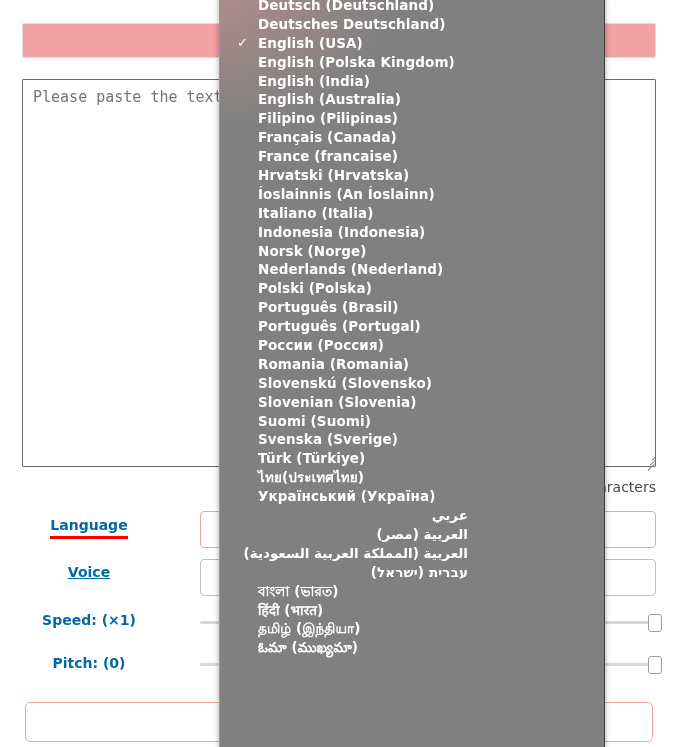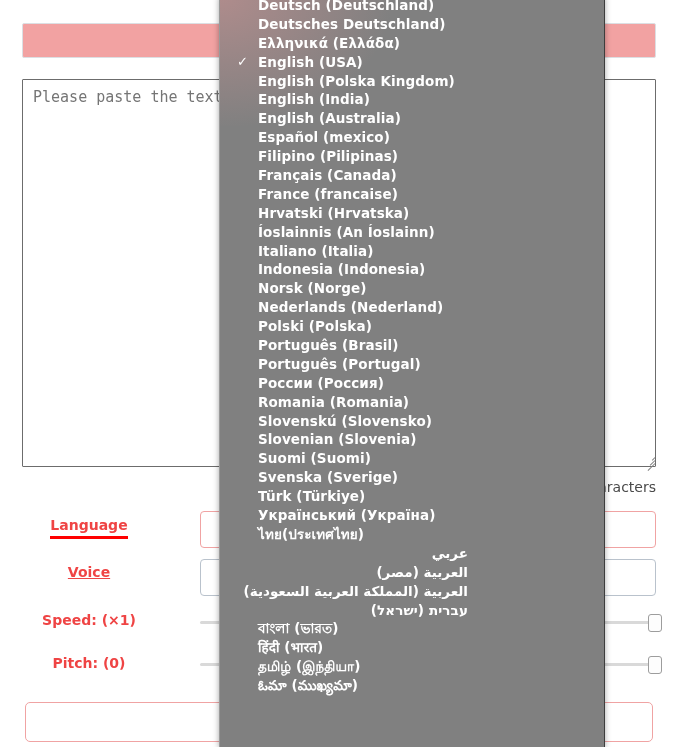--- a/index.html
+++ b/index.html
@@ -97,21 +97,21 @@
   }
 
   
   .ctl-label {
     position: absolute;
     left: 0;
     width: 178px;
     text-align: center;
     font-size: 14px;
     font-weight: bold;
-    color: #ef4444;
+    color: #0369a1;
   }
   .ctl-label.lang {
     top: 517px;
     border-bottom: 3px solid #ff0000;
     width: 78px;
     left: 50px;
     padding-bottom: 3px;
   }
   .ctl-label.voice  { top: 564px; text-decoration: underline; }
   .ctl-label.speed  { top: 612px; }
@@ -273,47 +273,45 @@
     <div class="slider-thumb"></div>
   </div>
 
   <div class="output-box"></div>
 </div>
 
 <div id="dropdown">
   <ul class="dd-list" id="dd-list">
       <li class="dd-item"><span>Deutsch (Deutschland)</span></li>
       <li class="dd-item"><span>Deutsches Deutschland)</span></li>
-      <li class="dd-item"><span>Ελληνικά (Ελλάδα)</span></li>
       <li class="dd-item"><span class="tick">✓</span><span>English (USA)</span></li>
       <li class="dd-item"><span>English (Polska Kingdom)</span></li>
       <li class="dd-item"><span>English (India)</span></li>
       <li class="dd-item"><span>English (Australia)</span></li>
-      <li class="dd-item"><span>Español (mexico)</span></li>
       <li class="dd-item"><span>Filipino (Pilipinas)</span></li>
       <li class="dd-item"><span>Français (Canada)</span></li>
       <li class="dd-item"><span>France (francaise)</span></li>
       <li class="dd-item"><span>Hrvatski (Hrvatska)</span></li>
       <li class="dd-item"><span>Íoslainnis (An Íoslainn)</span></li>
       <li class="dd-item"><span>Italiano (Italia)</span></li>
       <li class="dd-item"><span>Indonesia (Indonesia)</span></li>
       <li class="dd-item"><span>Norsk (Norge)</span></li>
       <li class="dd-item"><span>Nederlands (Nederland)</span></li>
       <li class="dd-item"><span>Polski (Polska)</span></li>
       <li class="dd-item"><span>Português (Brasil)</span></li>
       <li class="dd-item"><span>Português (Portugal)</span></li>
       <li class="dd-item"><span>России (Россия)</span></li>
       <li class="dd-item"><span>Romania (Romania)</span></li>
       <li class="dd-item"><span>Slovenskú (Slovensko)</span></li>
       <li class="dd-item"><span>Slovenian (Slovenia)</span></li>
       <li class="dd-item"><span>Suomi (Suomi)</span></li>
       <li class="dd-item"><span>Svenska (Sverige)</span></li>
       <li class="dd-item"><span>Türk (Türkiye)</span></li>
+      <li class="dd-item"><span>ไทย(ประเทศไทย)</span></li>
       <li class="dd-item"><span>Український (Україна)</span></li>
-      <li class="dd-item"><span>ไทย(ประเทศไทย)</span></li>
       <li class="dd-item rtl"><span>عربي</span></li>
       <li class="dd-item rtl"><span>العربية (مصر)</span></li>
       <li class="dd-item rtl"><span>العربية (المملكة العربية السعودية)</span></li>
       <li class="dd-item rtl"><span>עברית (ישראל)</span></li>
       <li class="dd-item"><span>বাংলা (ভারত)</span></li>
       <li class="dd-item"><span>हिंदी (भारत)</span></li>
       <li class="dd-item"><span>தமிழ் (இந்தியா)</span></li>
       <li class="dd-item"><span>ఓమా (ముఖ్యమా)</span></li>
     </ul>
 </div>

